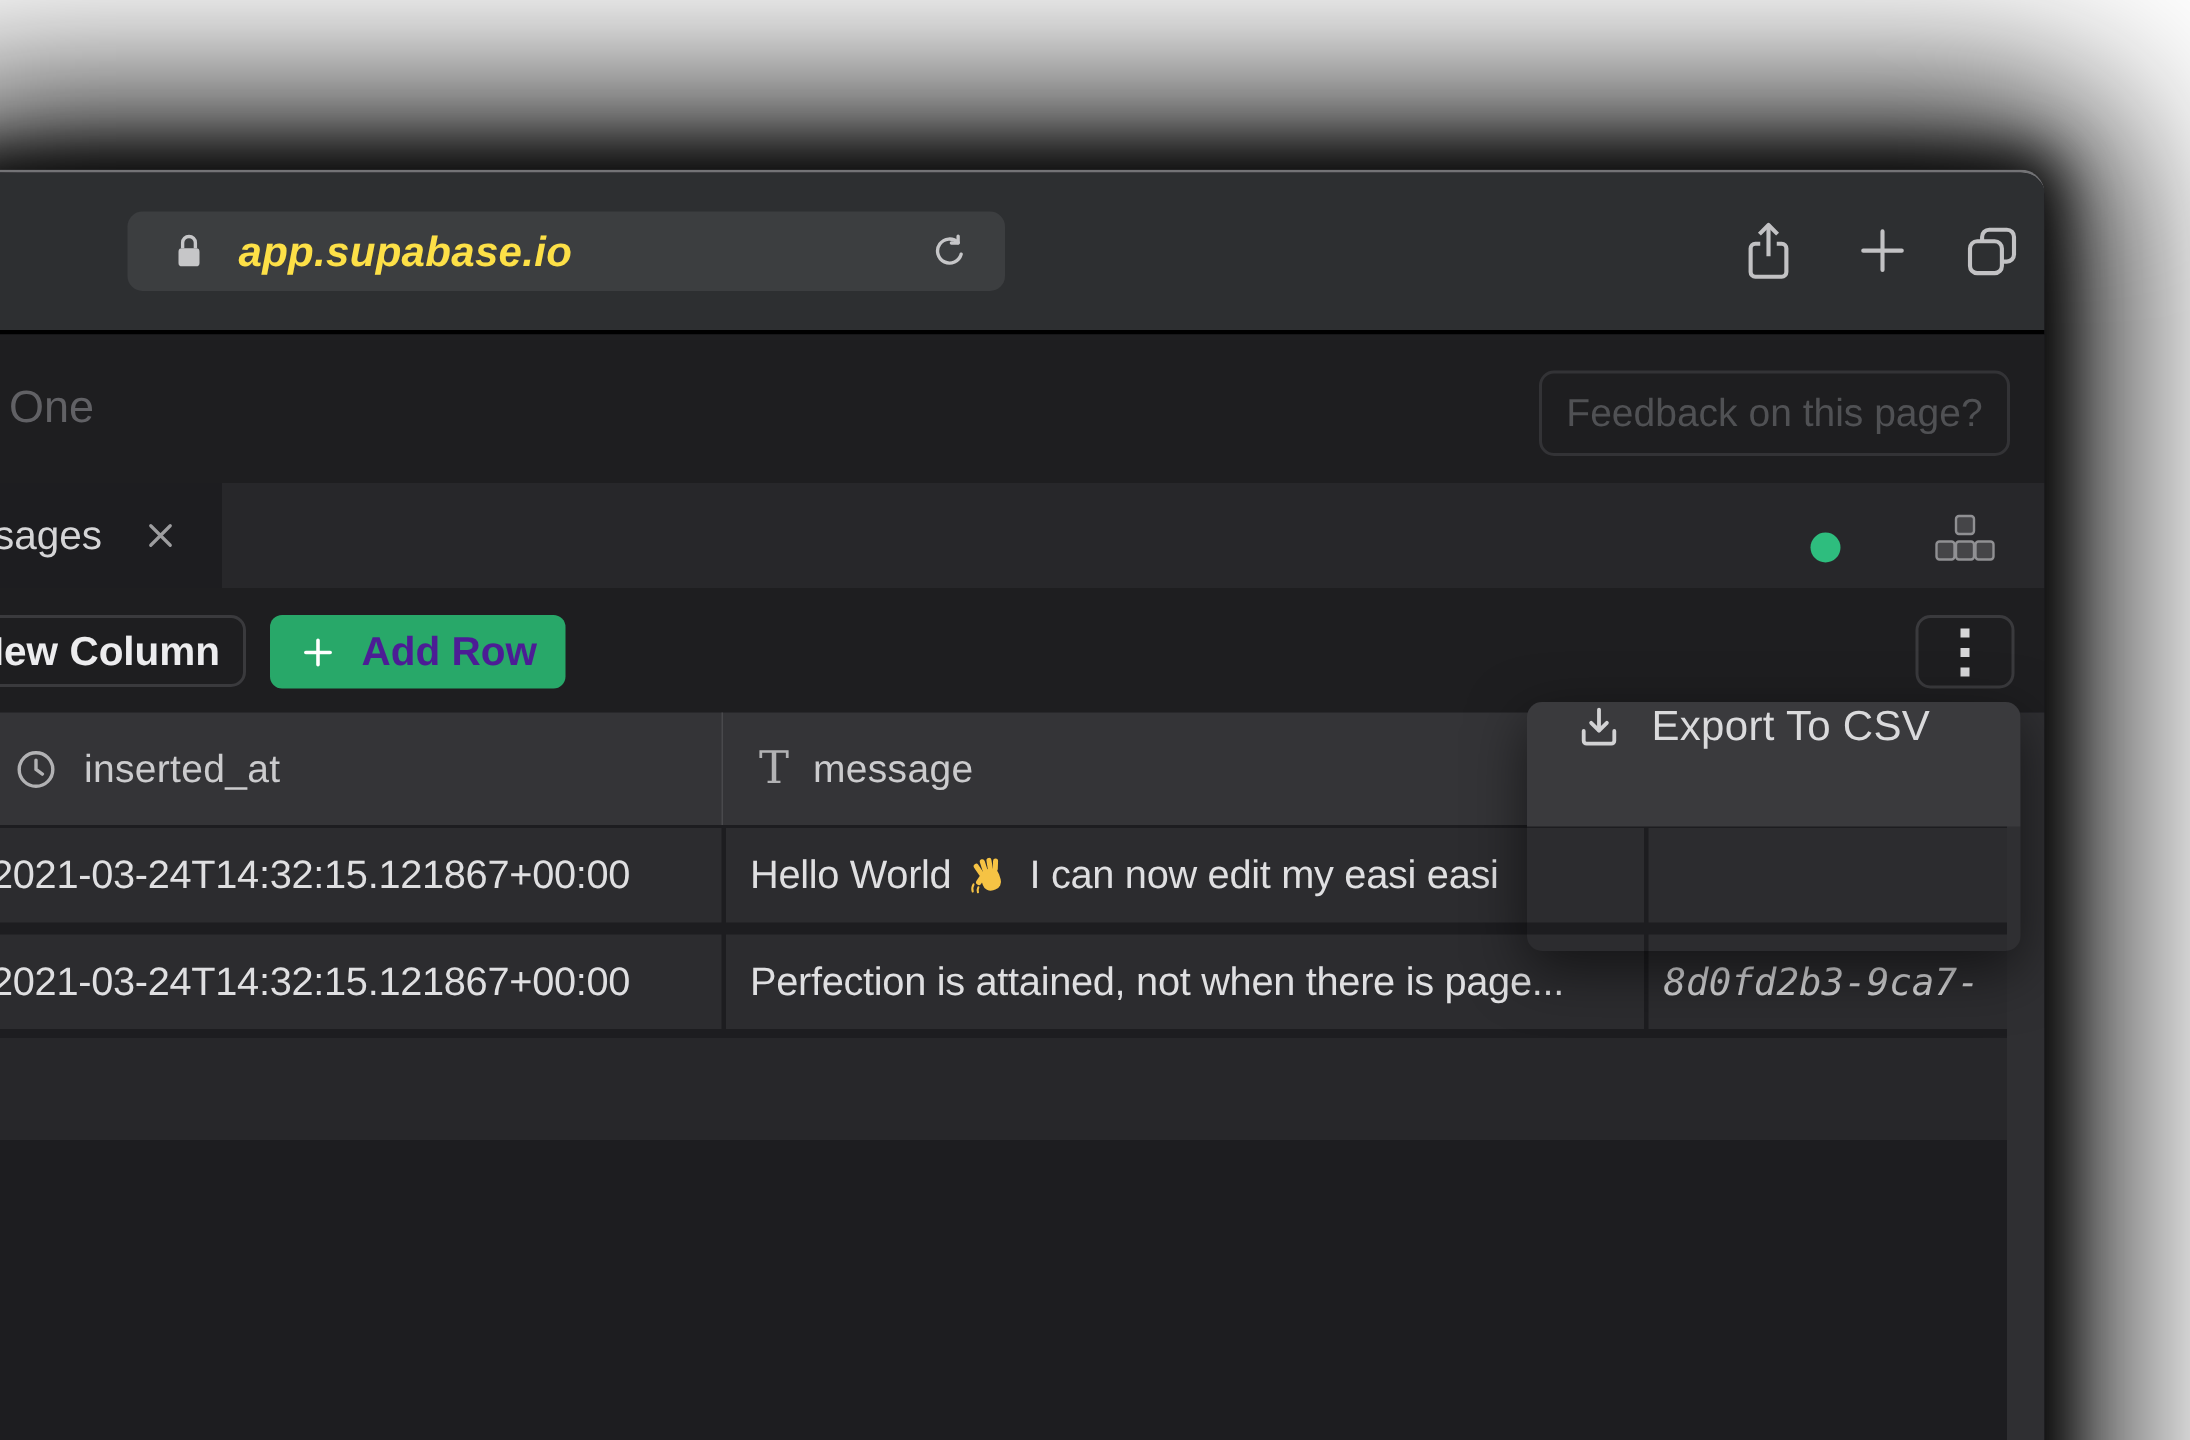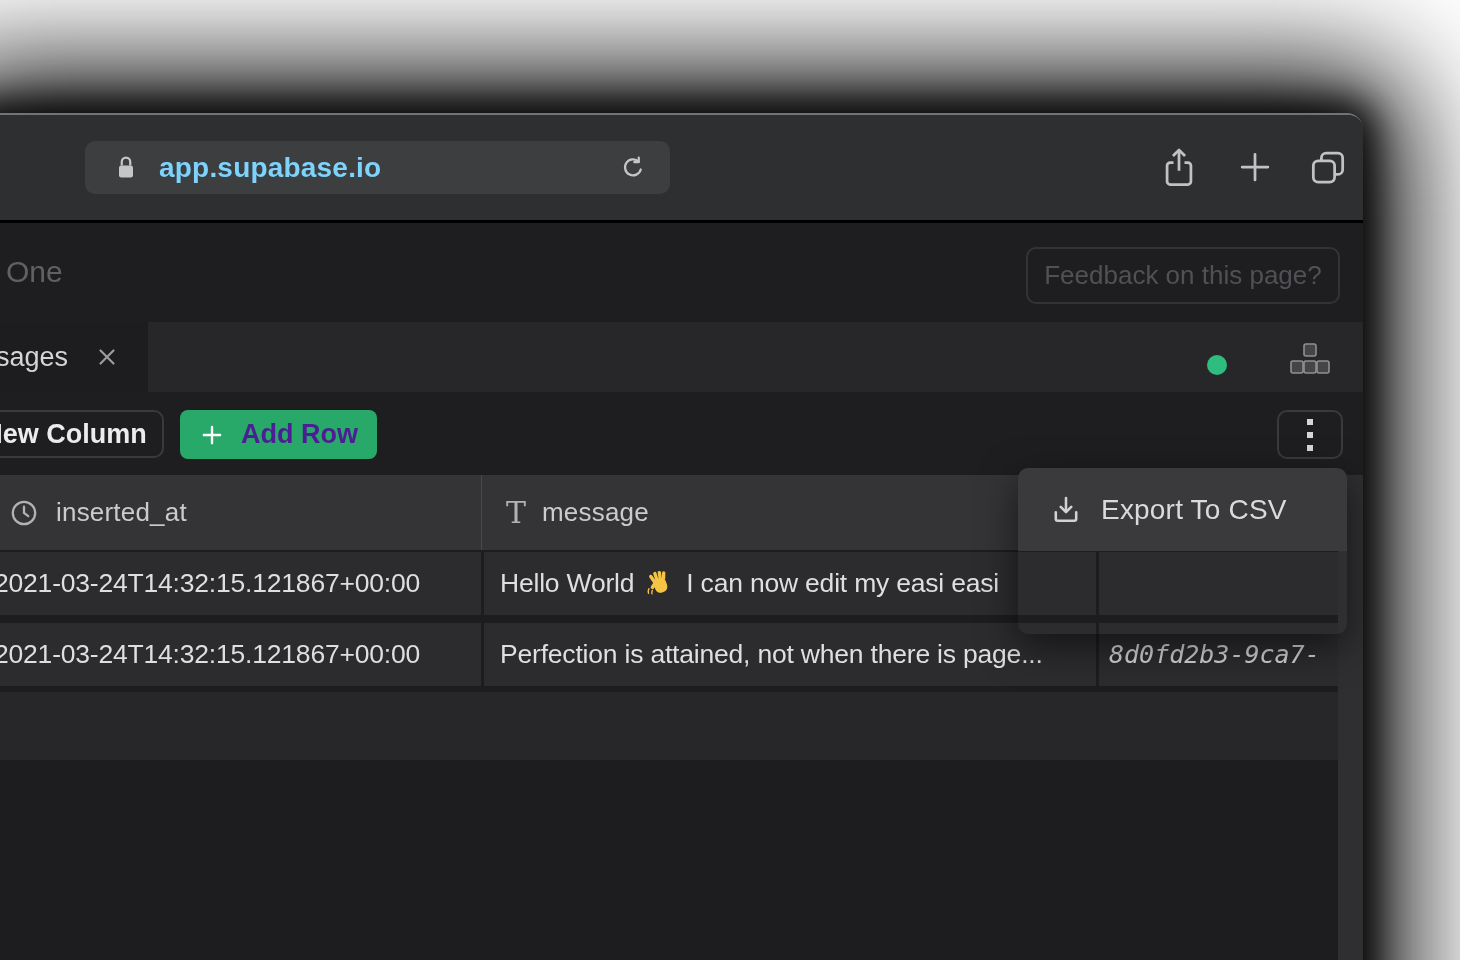--- a/index.html
+++ b/index.html
@@ -10,21 +10,21 @@
   
   .window { position:absolute; left:-20px; top:113px; width:1383px; height:1000px;
     background:#1d1d20; border-top:2px solid #737376; border-top-right-radius:16px;
     overflow:hidden;
     box-shadow:0 0 120px 45px rgba(0,0,0,.96), 0 0 35px 12px rgba(0,0,0,.85); }
 
   
   .chrome { position:absolute; left:0; top:0; width:100%; height:105px; background:#2d2f31; }
   .urlbar { position:absolute; left:105px; top:26px; width:585px; height:53px;
     background:#3c3e40; border-radius:10px; display:flex; align-items:center; }
-  .urlbar .addr { color:#7dd3fc; font-size:28px; font-weight:600; letter-spacing:.2px; margin-left:18px; }
+  .urlbar .addr { color:#fde047; font-size:28px; font-weight:600; letter-spacing:.2px; margin-left:18px;font-style:italic; }
   .lock { margin-left:26px; }
   .reload { position:absolute; right:22px; top:12px; }
   .chrome-ic { position:absolute; top:30px; cursor:pointer; }
   .ic-share { left:1177px; }
   .ic-plus  { left:1253px; }
   .ic-tabs  { left:1326px; }
   .chrome-sep { position:absolute; left:0; top:105px; width:100%; height:3px; background:#000; }
 
   
   .app-header { position:absolute; left:0; top:108px; width:100%; height:99px; background:#1e1e20; }
@@ -68,29 +68,29 @@
   .t-glyph { font-family:"DejaVu Serif","Liberation Serif",serif; font-size:30px; color:#b2b2b4; margin-left:24px; }
 
   .grid-row { position:absolute; left:0; height:63px; }
   .row-1 { top:437px; } .row-2 { top:508px; }
   .cell { position:absolute; top:0; height:63px; background:#2c2c2f; display:flex;
     align-items:center; overflow:hidden; white-space:nowrap; cursor:pointer; }
   .c-1 { left:0; width:501px; }
   .c-2 { left:504px; width:612px; }
   .c-3 { left:1119px; width:239px; }
   .cell-text { color:#dfdfe1; font-size:26.5px; margin-left:14px; letter-spacing:-.2px; }
-  .c-2 .cell-text { margin-left:16px; display:flex; align-items:flex-start; gap:11px; }
+  .c-2 .cell-text { margin-left:16px; display:flex; align-items:center; gap:11px; }
   .uuid-text { color:#d4d4d6; font-size:25px; font-family:"DejaVu Sans Mono","Liberation Mono",monospace; margin-left:10px;font-style:italic; }
   .empty-band { position:absolute; left:0; top:577px; width:1358px; height:68px; background:#27272a; }
   .scroll-strip { position:absolute; left:1358px; top:360px; width:25px; height:640px; background:#2f2f32; }
 
   
   .menu { position:absolute; left:1038px; top:353px; width:329px; height:166px;
     border-radius:10px; overflow:hidden; box-shadow:0 12px 38px rgba(0,0,0,.55); z-index:10; }
-  .menu-item { height:83px; display:flex; align-items:center; cursor:pointer; }
+  .menu-item { height:83px; display:flex; align-items:flex-start; cursor:pointer; }
   .mi-1 { background:#3a3a3d; }
   .mi-2 { background:#232326; }
   .menu-item .mi-ic { margin-left:28px; display:flex; width:40px; justify-content:center; }
   .menu-label { color:#dadadc; font-size:28px; margin-left:15px; letter-spacing:.2px; }
 
   svg { display:block; }
 </style>
 </head>
 <body>
 

